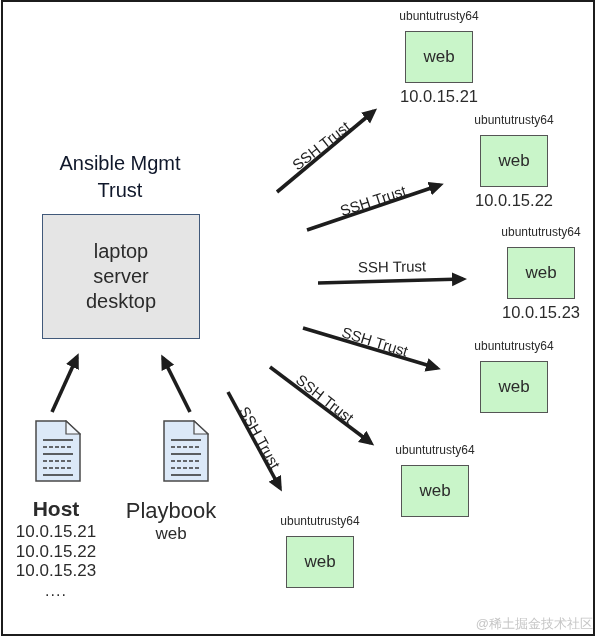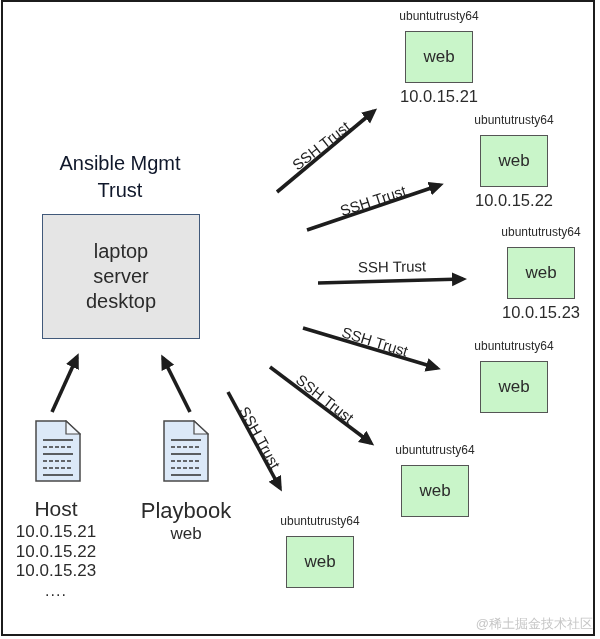--- a/index.html
+++ b/index.html
@@ -29,24 +29,24 @@
     border:1.5px solid #555555;box-sizing:border-box;
     display:flex;align-items:center;justify-content:center;font-size:17px;
   }
   .node-ip{font-size:16.5px;line-height:20px;margin-top:3px;white-space:nowrap;}
   .ssh-label{
     position:absolute;width:84px;text-align:center;font-size:15px;
     color:#1f1f1f;white-space:nowrap;
   }
   .doc-icon{position:absolute;}
   .inv-block{position:absolute;left:4px;top:495px;width:104px;text-align:center;}
-  .inv-title{font-size:21px;line-height:27px;}
+  .inv-title{font-size:21px;line-height:27px;font-weight:bold;}
   .inv-ip{font-size:17px;line-height:19.5px;}
   .inv-dots{font-size:16px;line-height:20px;letter-spacing:1px;}
-  .pb-block{position:absolute;left:131px;top:497px;width:110px;text-align:center;}
+  .pb-block{position:absolute;left:116px;top:497px;width:110px;text-align:center;}
   .pb-title{font-size:22px;line-height:27px;}
   .pb-sub{font-size:17px;line-height:20px;}
   .watermark{
     position:absolute;right:7px;top:615px;font-size:13px;color:#c6c6c6;
   }
 </style>
 </head>
 <body>
 
 <div id="screen">

